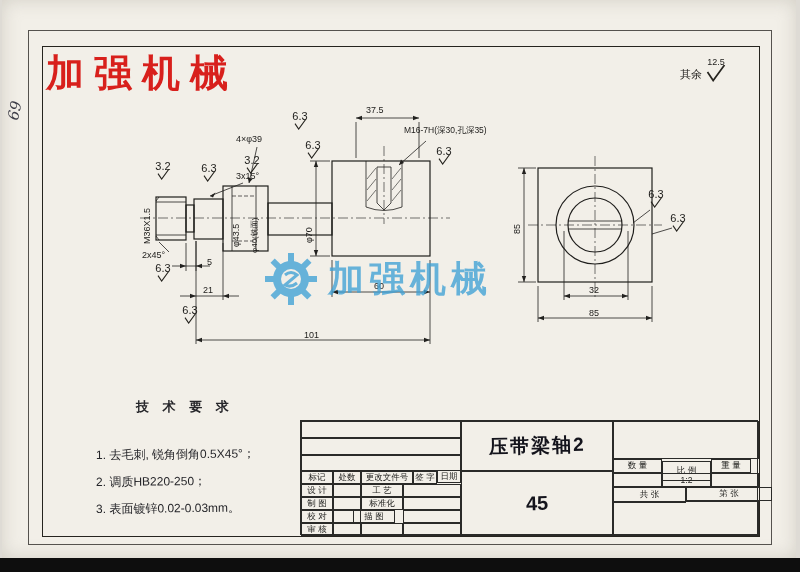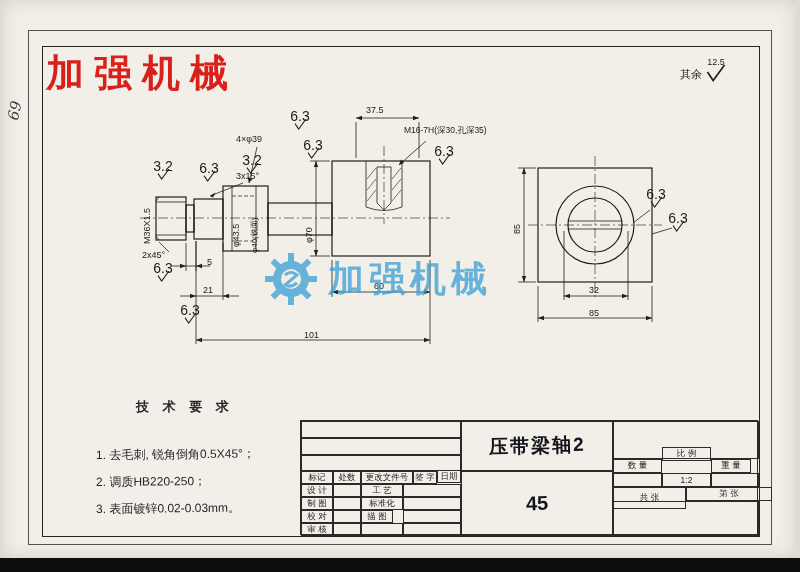--- a/index.html
+++ b/index.html
@@ -7,21 +7,21 @@
          font-family:"Liberation Sans","DejaVu Sans",sans-serif;}
   .paper{position:absolute;left:2px;top:0;width:794px;height:558px;background:#f2efe8;
          box-shadow:inset 0 0 18px rgba(120,115,100,.25);}
   .scanband{position:absolute;left:0;bottom:0;width:800px;height:14px;background:#0e0e0e;}
   .frame1{position:absolute;left:28px;top:30px;width:742px;height:513px;border:1px solid #55524e;}
   .frame2{position:absolute;left:42px;top:46px;width:716px;height:489px;border:1.6px solid #26241f;}
   svg.linework{position:absolute;left:0;top:0;pointer-events:none;}
   .lbl{position:absolute;font-size:9px;color:#1d1c1a;white-space:nowrap;line-height:10px;}
   .vert{transform:rotate(-90deg);transform-origin:0 0;}
   .rf{position:absolute;display:flex;flex-direction:column;align-items:center;width:20px;}
-  .rf-n{font-size:14px;line-height:8px;color:#1d1c1a;}
+  .rf-n{font-size:11px;line-height:8px;color:#1d1c1a;}
   .rf-s{width:13px;height:11px;stroke:#26241f;fill:none;stroke-width:1.2;margin-top:-1px;}
   .genr{position:absolute;left:680px;top:58px;display:flex;align-items:flex-end;gap:4px;color:#1d1c1a;}
   .genr .gl{font-size:11px;margin-bottom:0;}
   .genr .rf-n{font-size:9px;}
   .genr .rf-s{width:20px;height:17px;}
   .logo{position:absolute;left:46px;top:48px;font-size:38px;font-weight:900;color:#d8201c;
         letter-spacing:10px;white-space:nowrap;}
   .wm{position:absolute;left:264px;top:252px;display:flex;align-items:center;gap:10px;opacity:.78;}
   .wm-text{font-size:36px;font-weight:800;color:#3fa1d6;letter-spacing:5px;white-space:nowrap;}
   .note69{position:absolute;left:4px;top:118px;font-size:15px;color:#3c3c46;
@@ -288,40 +288,40 @@
     <div class="cell" style="left:0;top:63px;width:32px;height:13px">设 计</div>
     <div class="cell" style="left:32px;top:63px;width:28px;height:13px"></div>
     <div class="cell" style="left:60px;top:63px;width:42px;height:13px">工 艺</div>
     <div class="cell" style="left:102px;top:63px;width:58px;height:13px"></div>
     <div class="cell" style="left:0;top:76px;width:32px;height:13px">制 图</div>
     <div class="cell" style="left:32px;top:76px;width:28px;height:13px"></div>
     <div class="cell" style="left:60px;top:76px;width:42px;height:13px">标准化</div>
     <div class="cell" style="left:102px;top:76px;width:58px;height:13px"></div>
     <div class="cell" style="left:0;top:89px;width:32px;height:13px">校 对</div>
     <div class="cell" style="left:32px;top:89px;width:28px;height:13px"></div>
-    <div class="cell" style="left:60px;top:89px;width:32px;height:13px">描 图</div>
+    <div class="cell" style="left:52px;top:89px;width:42px;height:13px">描 图</div>
     <div class="cell" style="left:102px;top:89px;width:58px;height:13px"></div>
     <div class="cell" style="left:0;top:102px;width:32px;height:13px">审 核</div>
     <div class="cell" style="left:32px;top:102px;width:28px;height:13px"></div>
     <div class="cell" style="left:60px;top:102px;width:42px;height:13px"></div>
     <div class="cell" style="left:102px;top:102px;width:58px;height:13px"></div>
 
     <div class="cell" style="left:160px;top:0;width:152px;height:50px">
       <span class="hand">压带梁轴2</span>
     </div>
     <div class="cell" style="left:160px;top:50px;width:152px;height:65px">
       <span class="mat">45</span>
     </div>
 
     <div class="cell" style="left:312px;top:0;width:146px;height:38px"></div>
     <div class="cell" style="left:312px;top:38px;width:49px;height:14px">数 量</div>
-    <div class="cell" style="left:361px;top:26px;width:49px;height:14px">比 例</div>
+    <div class="cell" style="left:361px;top:40px;width:49px;height:20px">比 例</div>
     <div class="cell" style="left:410px;top:38px;width:40px;height:14px">重 量</div>
     <div class="cell" style="left:312px;top:52px;width:49px;height:14px"></div>
     <div class="cell" style="left:361px;top:52px;width:49px;height:14px">1:2</div>
     <div class="cell" style="left:410px;top:52px;width:48px;height:14px"></div>
-    <div class="cell" style="left:312px;top:66px;width:73px;height:22px">共  张</div>
+    <div class="cell" style="left:312px;top:66px;width:73px;height:16px">共  张</div>
     <div class="cell" style="left:385px;top:66px;width:86px;height:14px">第  张</div>
     <div class="cell" style="left:312px;top:80px;width:146px;height:35px"></div>
   </div>
 
   <div class="scanband"></div>
 </div>
 
 </body></html>

